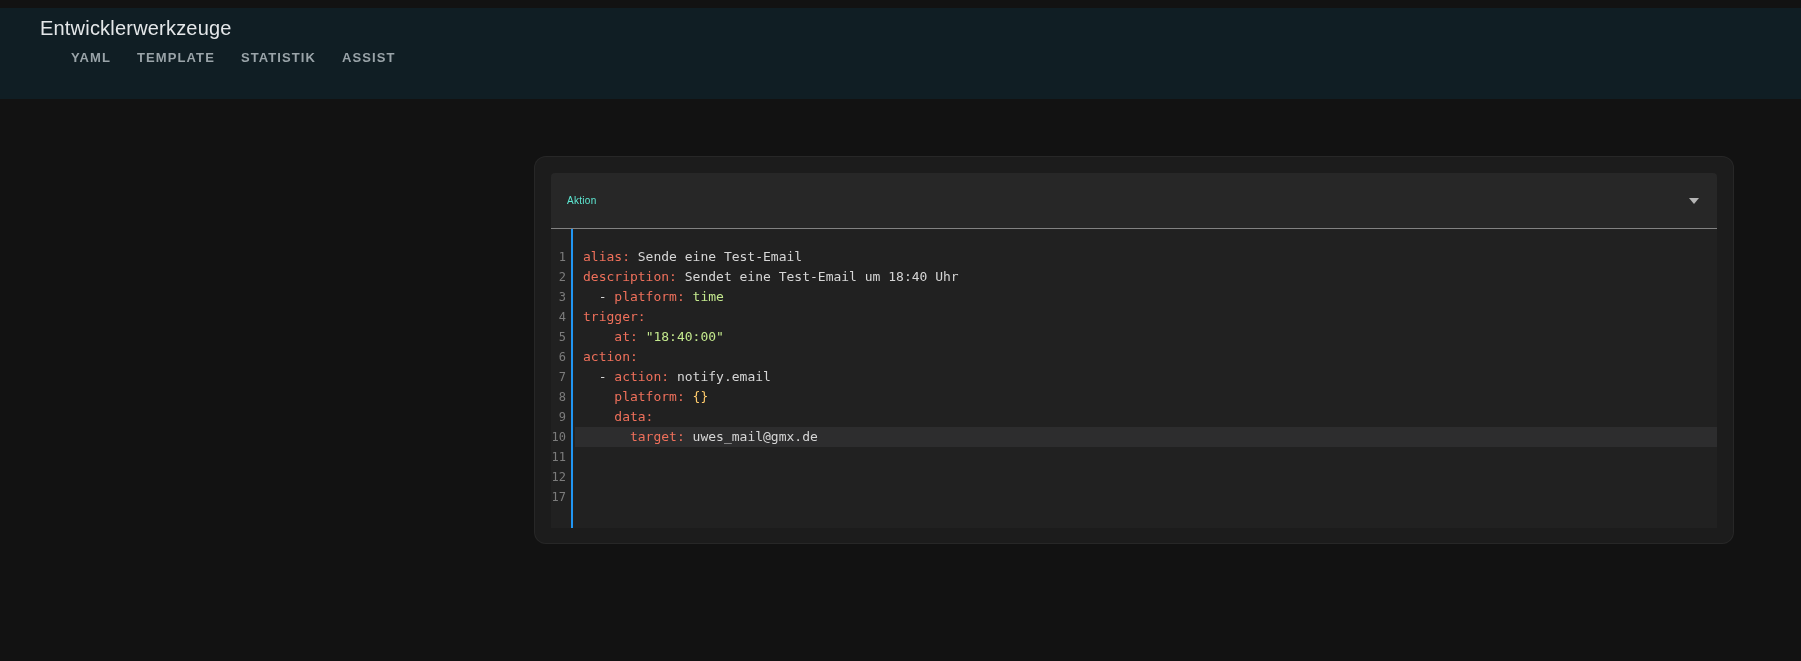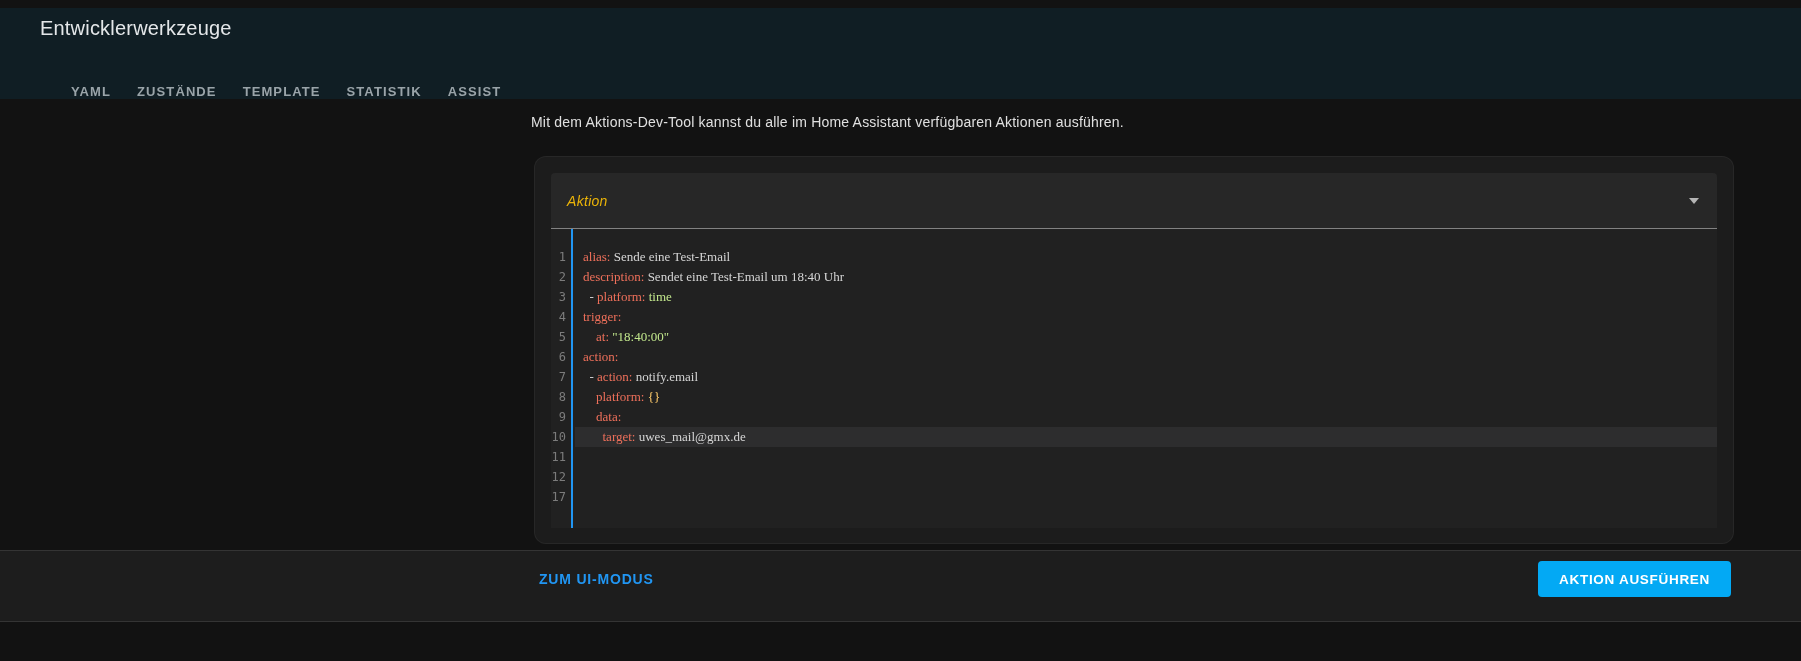--- a/index.html
+++ b/index.html
@@ -16,21 +16,21 @@
     margin-top:8px;
   }
   .page-title{
     position:absolute;left:40px;top:9px;
     font-size:20px;font-weight:400;color:#e4e7e9;letter-spacing:.2px;
   }
   .tab-bar{
     position:absolute;left:58px;bottom:0;display:flex;align-items:stretch;height:49px;
   }
   .tab{
-    position:relative;display:flex;align-items:flex-end;justify-content:center;
+    position:relative;display:flex;align-items:flex-start;justify-content:center;
     padding:0 13px;cursor:pointer;
     font-size:13px;font-weight:700;letter-spacing:1.1px;
     color:var(--tab-inactive,#9aa4a9);text-transform:uppercase;
   }
   .tab.active{color:var(--tab-active,#ffffff);}
   .tab .indicator{
     position:absolute;left:0;right:0;bottom:0;height:3px;border-radius:2px;
     background:var(--tab-indicator,#d8d8d8);
   }
   
@@ -42,42 +42,42 @@
     position:absolute;left:534px;top:156px;width:1200px;height:388px;
     background:var(--card-bg,#1c1c1c);border:1px solid rgba(255,255,255,.05);
     border-radius:12px;padding:16px;
   }
   .action-select{
     position:relative;height:56px;background:var(--select-bg,#272727);
     border-radius:4px 4px 0 0;border-bottom:1px solid #828282;
     display:flex;align-items:center;justify-content:space-between;
     padding:0 18px 0 16px;cursor:pointer;
   }
-  .action-select-label{font-size:14px;color:#eab308;letter-spacing:.3px;font-style:italic;}
+  .action-select-label{font-size:10px;color:#5eead4;letter-spacing:.3px;}
   .chevron{
     width:0;height:0;border-left:5px solid transparent;border-right:5px solid transparent;
     border-top:6px solid #b5b5b5;
   }
   
   .editor{
     position:relative;height:299px;background:var(--editor-bg,#212121);
     font-family:"DejaVu Sans Mono","Liberation Mono",monospace;
     font-size:13px;line-height:20px;overflow:hidden;cursor:text;
   }
   .gutter{
     position:absolute;left:0;top:0;bottom:0;width:22px;
     border-right:2px solid var(--gutter-line,#2196f3);
     padding-top:18px;text-align:right;
   }
   .line-number{
     display:block;height:20px;padding-right:5px;
     font-size:12px;color:#7c7c7c;
   }
   .code-col{position:absolute;left:24px;right:0;top:0;bottom:0;padding-top:18px;}
-  .code-line{height:20px;padding-left:8px;white-space:pre;color:var(--code-plain,#d6d6d6);font-family:Liberation Serif, serif;}
+  .code-line{height:20px;padding-left:8px;white-space:pre;color:var(--code-plain,#d6d6d6);}
   .code-line.active{background:var(--active-line-bg,#2d2d2e);}
   .seg-key{color:var(--code-key,#ef705b);}
   .seg-plain{color:var(--code-plain,#d6d6d6);}
   .seg-string{color:var(--code-string,#c3e88d);}
   .seg-brace{color:var(--code-brace,#ffcb6b);}
   
   .footer-bar{
     position:absolute;left:0;top:550px;width:100%;height:72px;
     background:var(--footer-bg,#1d1d1d);
     border-top:1px solid rgba(255,255,255,.10);
@@ -105,35 +105,31 @@
 
 <div id="app">
 
   <div class="app-header">
     <div class="page-title">Entwicklerwerkzeuge</div>
     <div class="tab-bar">
         <div class="tab">
           <span>YAML</span>
         </div>
         <div class="tab">
-          <span>ZUSTÄNDE</span>
-        </div>
-        <div class="tab">
           <span>TEMPLATE</span>
         </div>
         <div class="tab">
           <span>STATISTIK</span>
         </div>
         <div class="tab">
           <span>ASSIST</span>
         </div>
       </div>
   </div>
 
-  <div class="description">Mit dem Aktions-Dev-Tool kannst du alle im Home Assistant verfügbaren Aktionen ausführen.</div>
 
   <div class="action-card">
     <div class="action-select">
       <span class="action-select-label">Aktion</span>
       <span class="chevron"></span>
     </div>
     <div class="editor">
       <div class="gutter">
           <span class="line-number">1</span>
           <span class="line-number">2</span>
@@ -158,20 +154,14 @@
           <div class="code-line"><span class="seg-key">action:</span></div>
           <div class="code-line"><span class="seg-plain">  - </span><span class="seg-key">action:</span><span class="seg-plain"> notify.email</span></div>
           <div class="code-line"><span class="seg-plain">    </span><span class="seg-key">platform:</span><span class="seg-plain"> </span><span class="seg-brace">{}</span></div>
           <div class="code-line"><span class="seg-plain">    </span><span class="seg-key">data:</span></div>
           <div class="code-line active"><span class="seg-plain">      </span><span class="seg-key">target:</span><span class="seg-plain"> uwes_mail@gmx.de</span></div>
           <div class="code-line"></div>
         </div>
     </div>
   </div>
 
-  <div class="footer-bar">
-    <div class="footer-inner">
-      <button class="ui-mode-link">ZUM UI-MODUS</button>
-      <button class="run-button">AKTION AUSFÜHREN</button>
-    </div>
-  </div>
 
 </div>
 
 </body></html>

